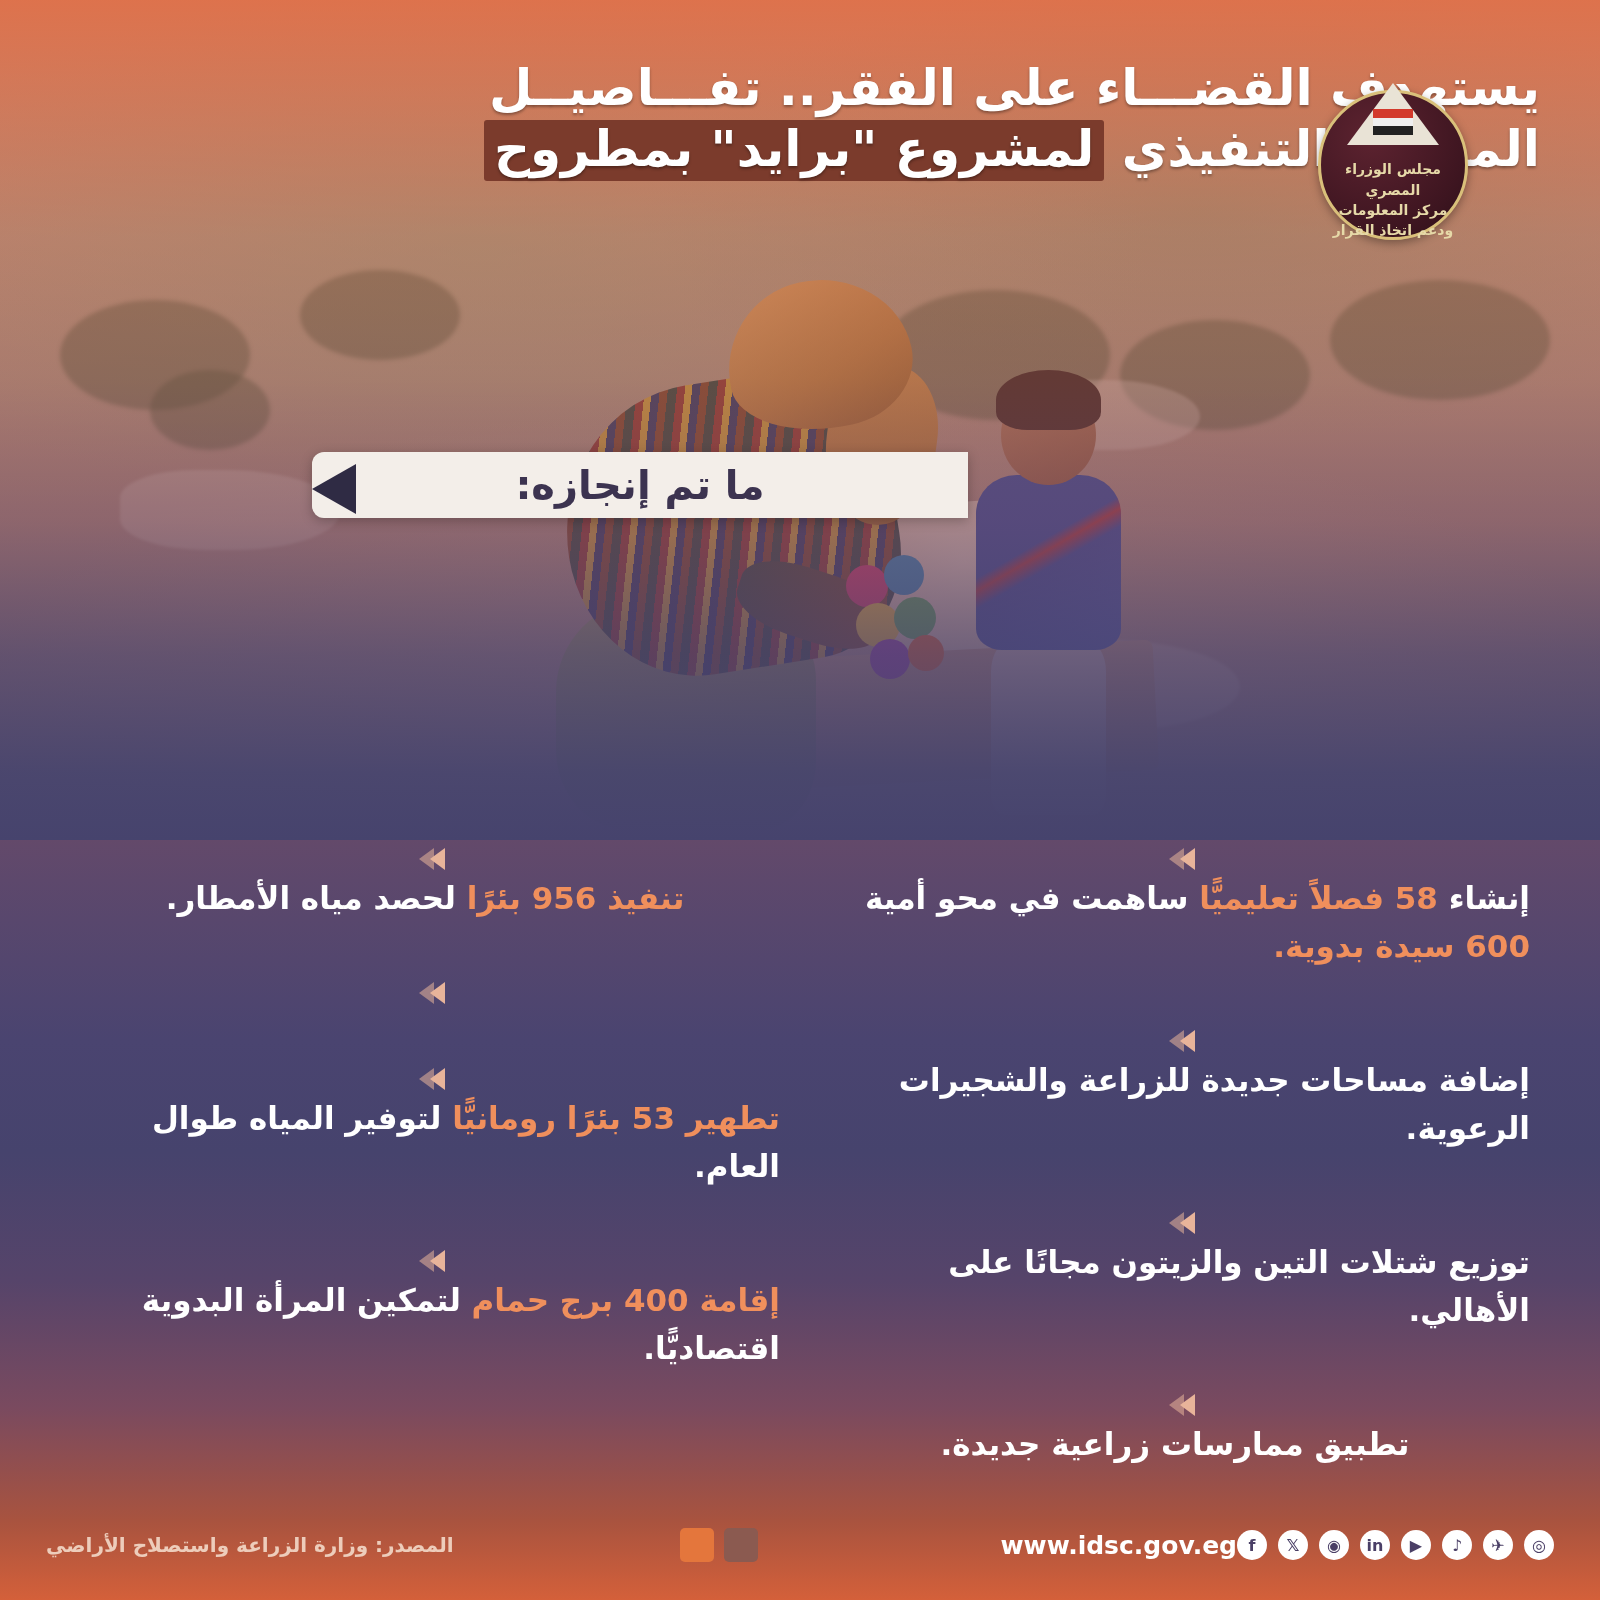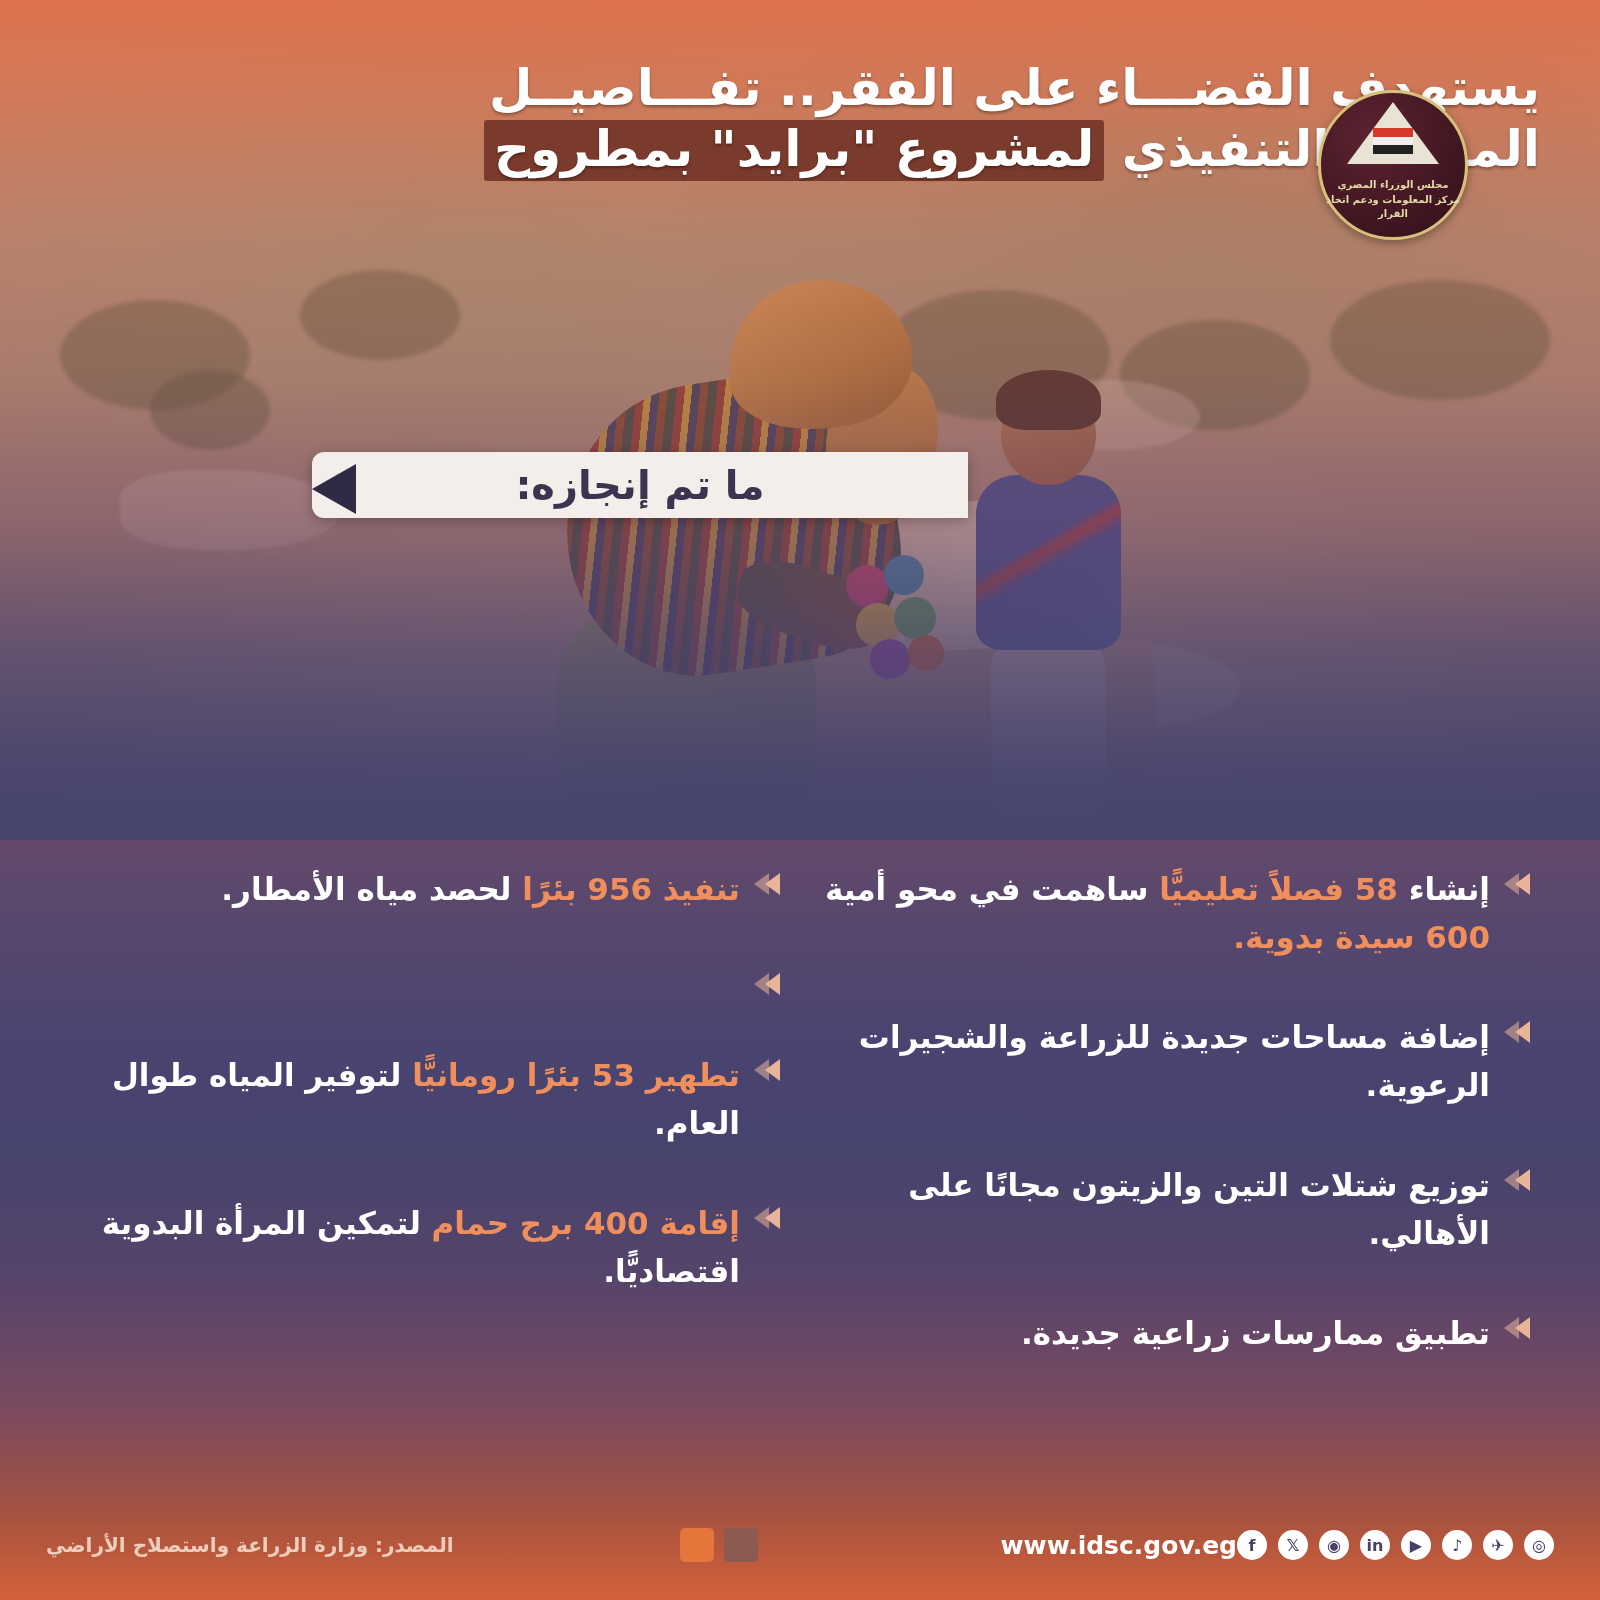--- a/index.html
+++ b/index.html
@@ -177,21 +177,21 @@
     border-bottom: 62px solid #e9e3d6;
     position: relative; top: -6px;
   }
   .logo-tri::after {
     content:"";
     position:absolute; left:-20px; top:26px;
     width:40px; height:26px;
     background: linear-gradient(180deg,#d33a2c 0 33%, #efefef 33% 66%, #222 66% 100%);
   }
   .logo-txt {
-    font-size: 10px; color:#e6d9a8; text-align:center; line-height:1.45;
+    font-size: 14px; color:#e6d9a8; text-align:center; line-height:1.45;
     margin-top: 8px; direction: rtl; font-weight:700;
   }
 
   
   .banner {
     position: absolute; top: 452px; left: 312px;
     width: 700px; height: 74px;
     display: flex; align-items: center; justify-content: flex-start;
   }
   .banner-plate {
@@ -216,25 +216,24 @@
 
   
   .columns {
     position: absolute; top: 840px; left: 0; right: 0;
     display: flex; flex-direction: row;
     padding: 0 70px;
     gap: 40px;
   }
   .col { flex: 1; }
   .bullet {
-    display: flex; flex-direction: row; align-items: flex-start;
+    display: flex; flex-direction: column; align-items: center;
     justify-content: flex-start;
     margin-bottom: 52px;
     direction: rtl;
-    margin-top: 25px;
   }
   .bul-icon {
     flex: 0 0 auto;
     margin-left: 14px;
     margin-top: 6px;
     position: relative;
     width: 26px; height: 28px;
   }
   .bul-icon i {
     position:absolute; top:2px; width:0; height:0;

